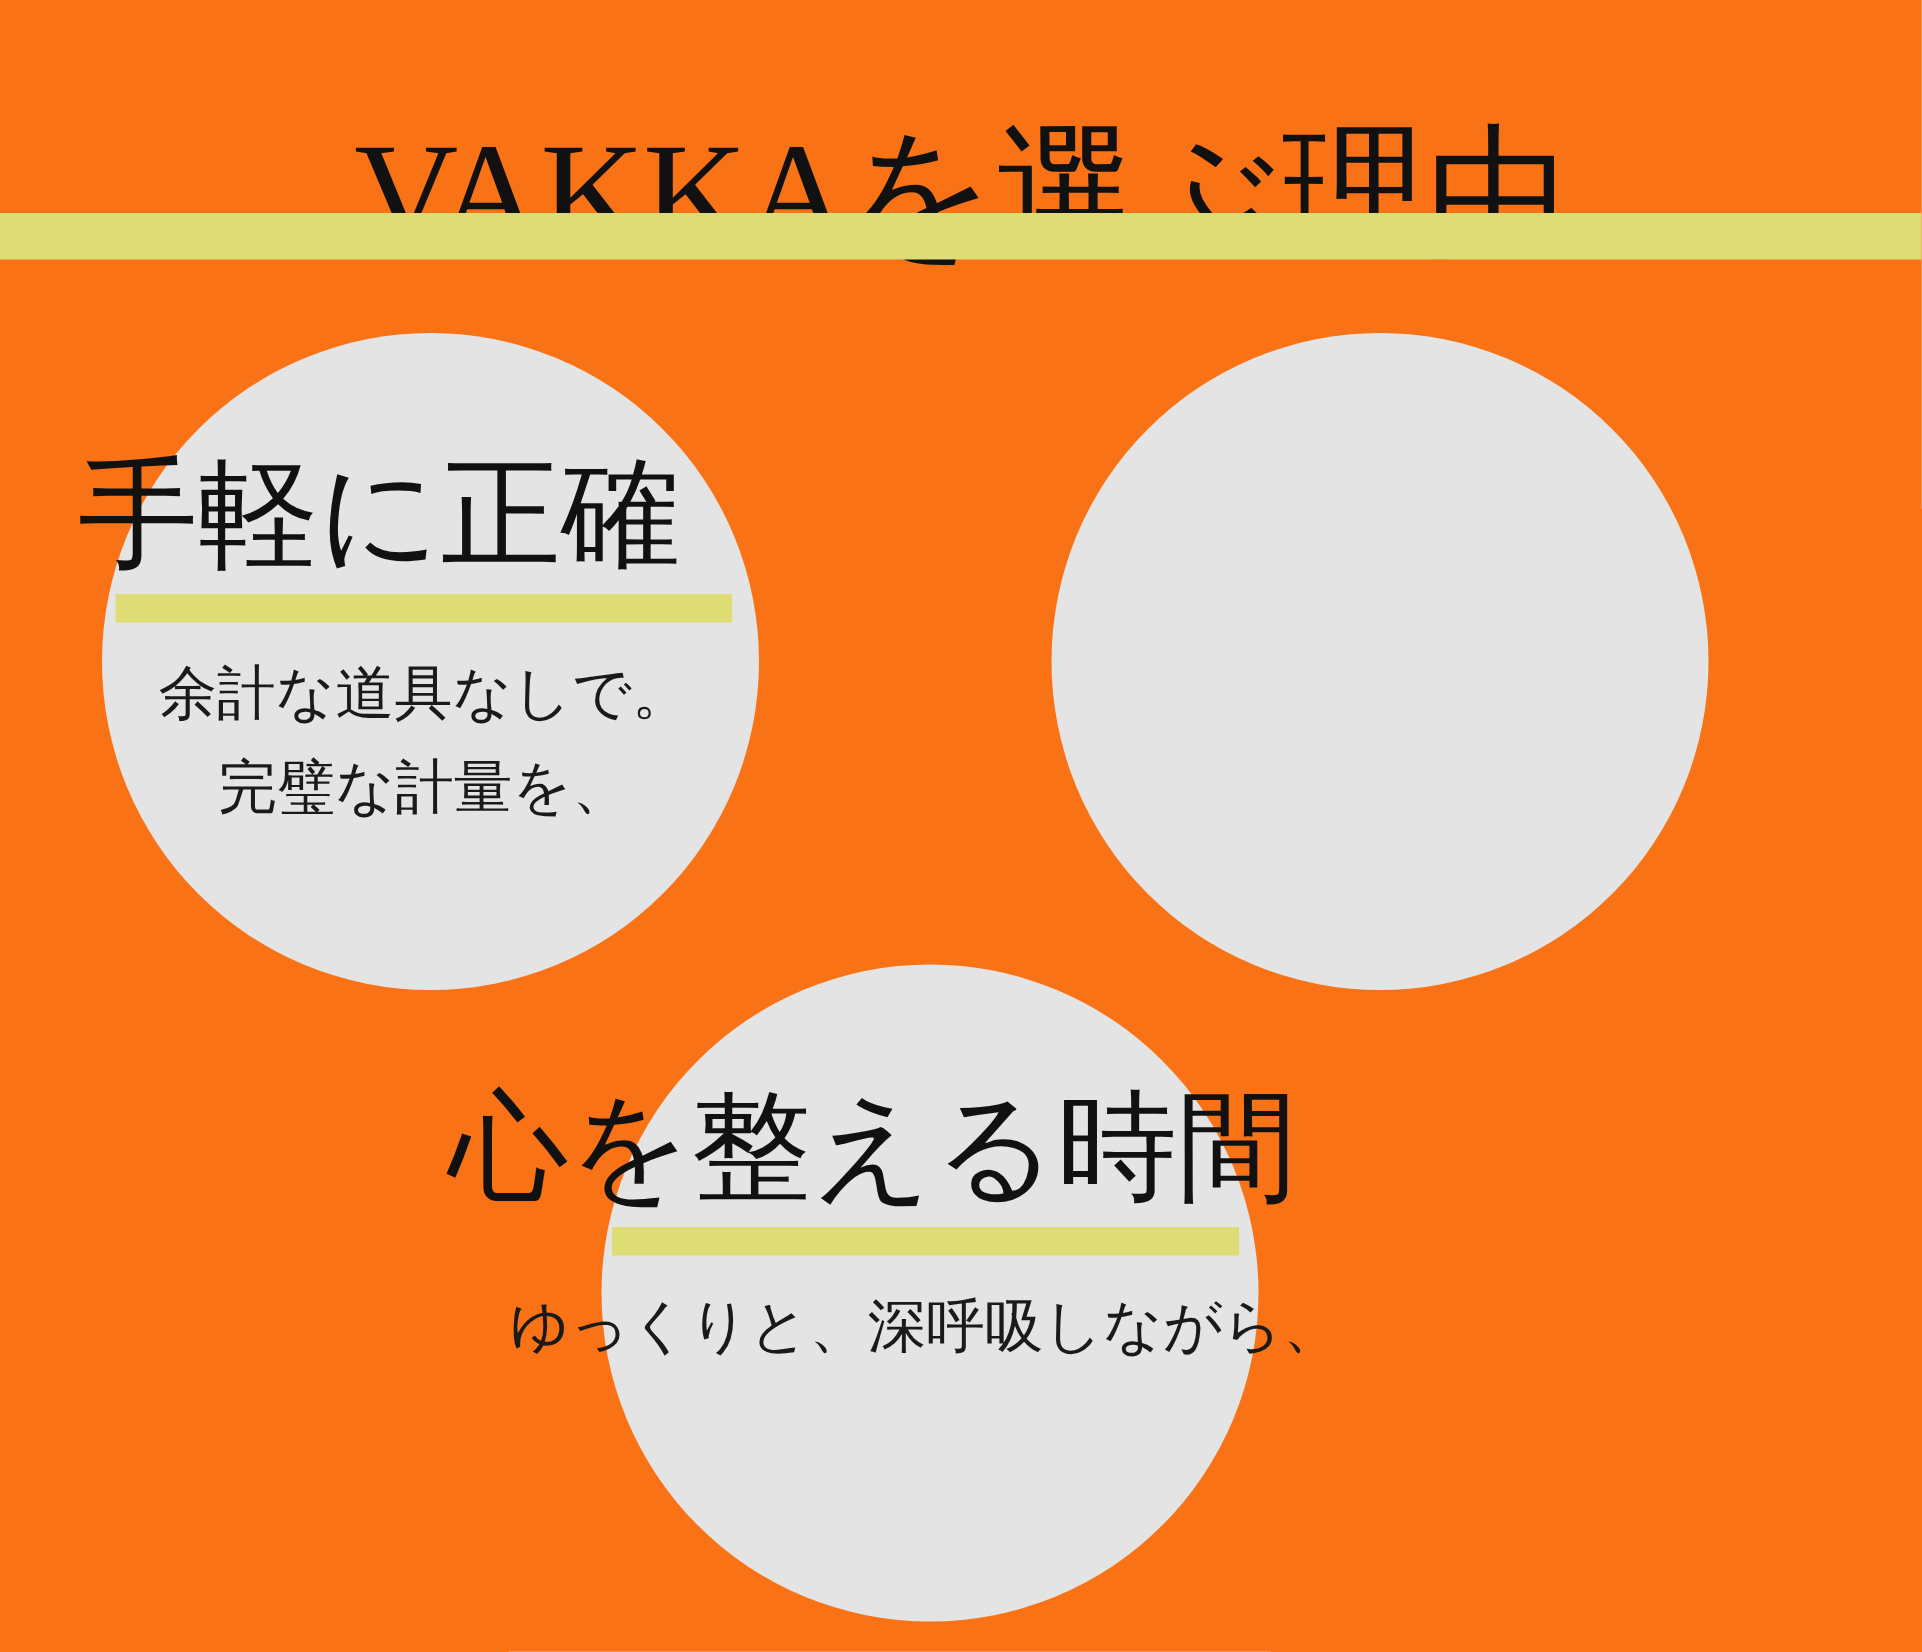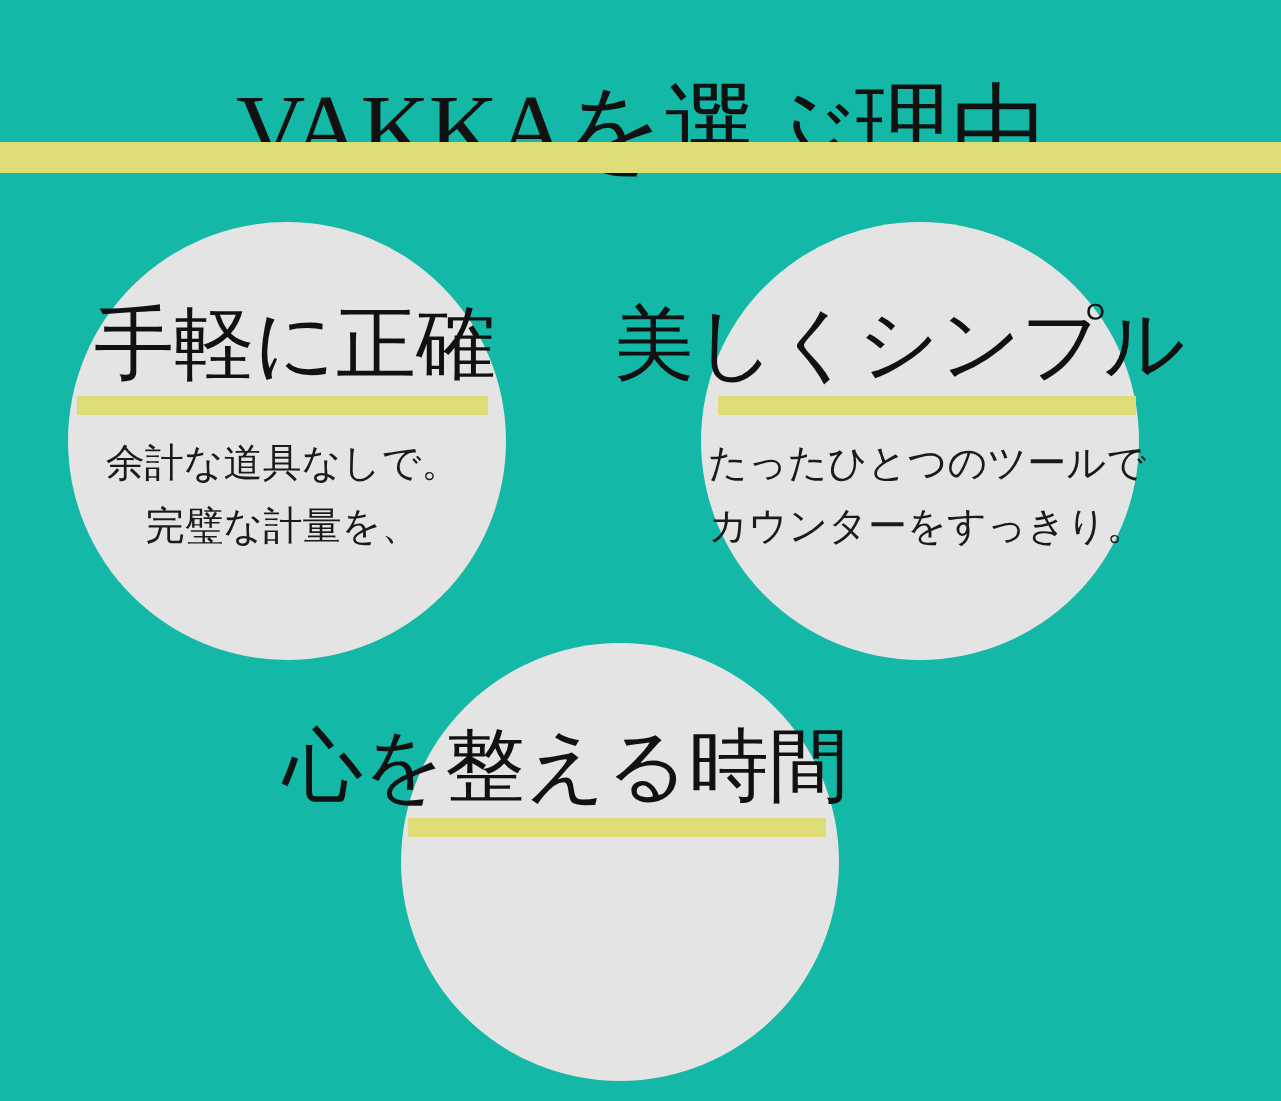--- a/index.html
+++ b/index.html
@@ -10,21 +10,21 @@
     width: 1281px;
     height: 1101px;
     background: #FFFFFF;
     font-family: "Liberation Serif", "DejaVu Serif", serif;
     overflow: hidden;
   }
   .page {
     position: relative;
     width: 1281px;
     height: 1101px;
-    background: #14b8a6;
+    background: #f97316;
   }
 
   
   .title-wrap {
     position: absolute;
     left: 0;
     top: 14px;
     width: 1281px;
     text-align: center;
   }
@@ -70,23 +70,23 @@
 
   .card-heading {
     font-family: "Liberation Serif", "DejaVu Serif", serif;
     font-size: 80px;
     line-height: 1.12;
     font-weight: 400;
     color: #111111;
     white-space: nowrap;
     letter-spacing: 0px;
   }
-  .card-1 .card-heading { padding-left: 52px; margin-left: 42px; }
+  .card-1 .card-heading { padding-left: 52px; }
   .card-2 .card-heading { padding-left: 14px; }
-  .card-3 .card-heading { padding-left: 8px; }
+  .card-3 .card-heading { padding-left: 8px; margin-left: 16px; }
 
   .card-underline {
     height: 19px;
     background: #DEDC74;
     margin-top: 6px;
   }
   .card-1 .card-underline { width: 411px; margin-left: 77px; }
   .card-2 .card-underline { width: 418px; margin-left: 118px; }
   .card-3 .card-underline { width: 418px; margin-left: 133px; }
 
@@ -121,29 +121,22 @@
 
   <div class="card card-1">
     <div class="card-heading">手軽に正確</div>
     <div class="card-underline" style="background: rgb(222, 220, 116);"></div>
     <div class="card-body">
       <div class="body-line">余計な道具なしで。</div>
       <div class="body-line">完璧な計量を、</div>
     </div>
   </div>
 
-  <div class="card card-2">
-    <div class="card-heading">美しくシンプル</div>
-    <div class="card-underline" style="background: rgb(222, 220, 116);"></div>
-    <div class="card-body">
-      <div class="body-line">たったひとつのツールで</div>
-      <div class="body-line">カウンターをすっきり。</div>
-    </div>
-  </div>
 
   <div class="card card-3">
     <div class="card-heading">心を整える時間</div>
     <div class="card-underline" style="background: rgb(222, 220, 116);"></div>
     <div class="card-body">
+      <div class="body-line">ゆっくりと、深呼吸しながら、</div>
     </div>
   </div>
 
 </div>
 
 </body></html>

